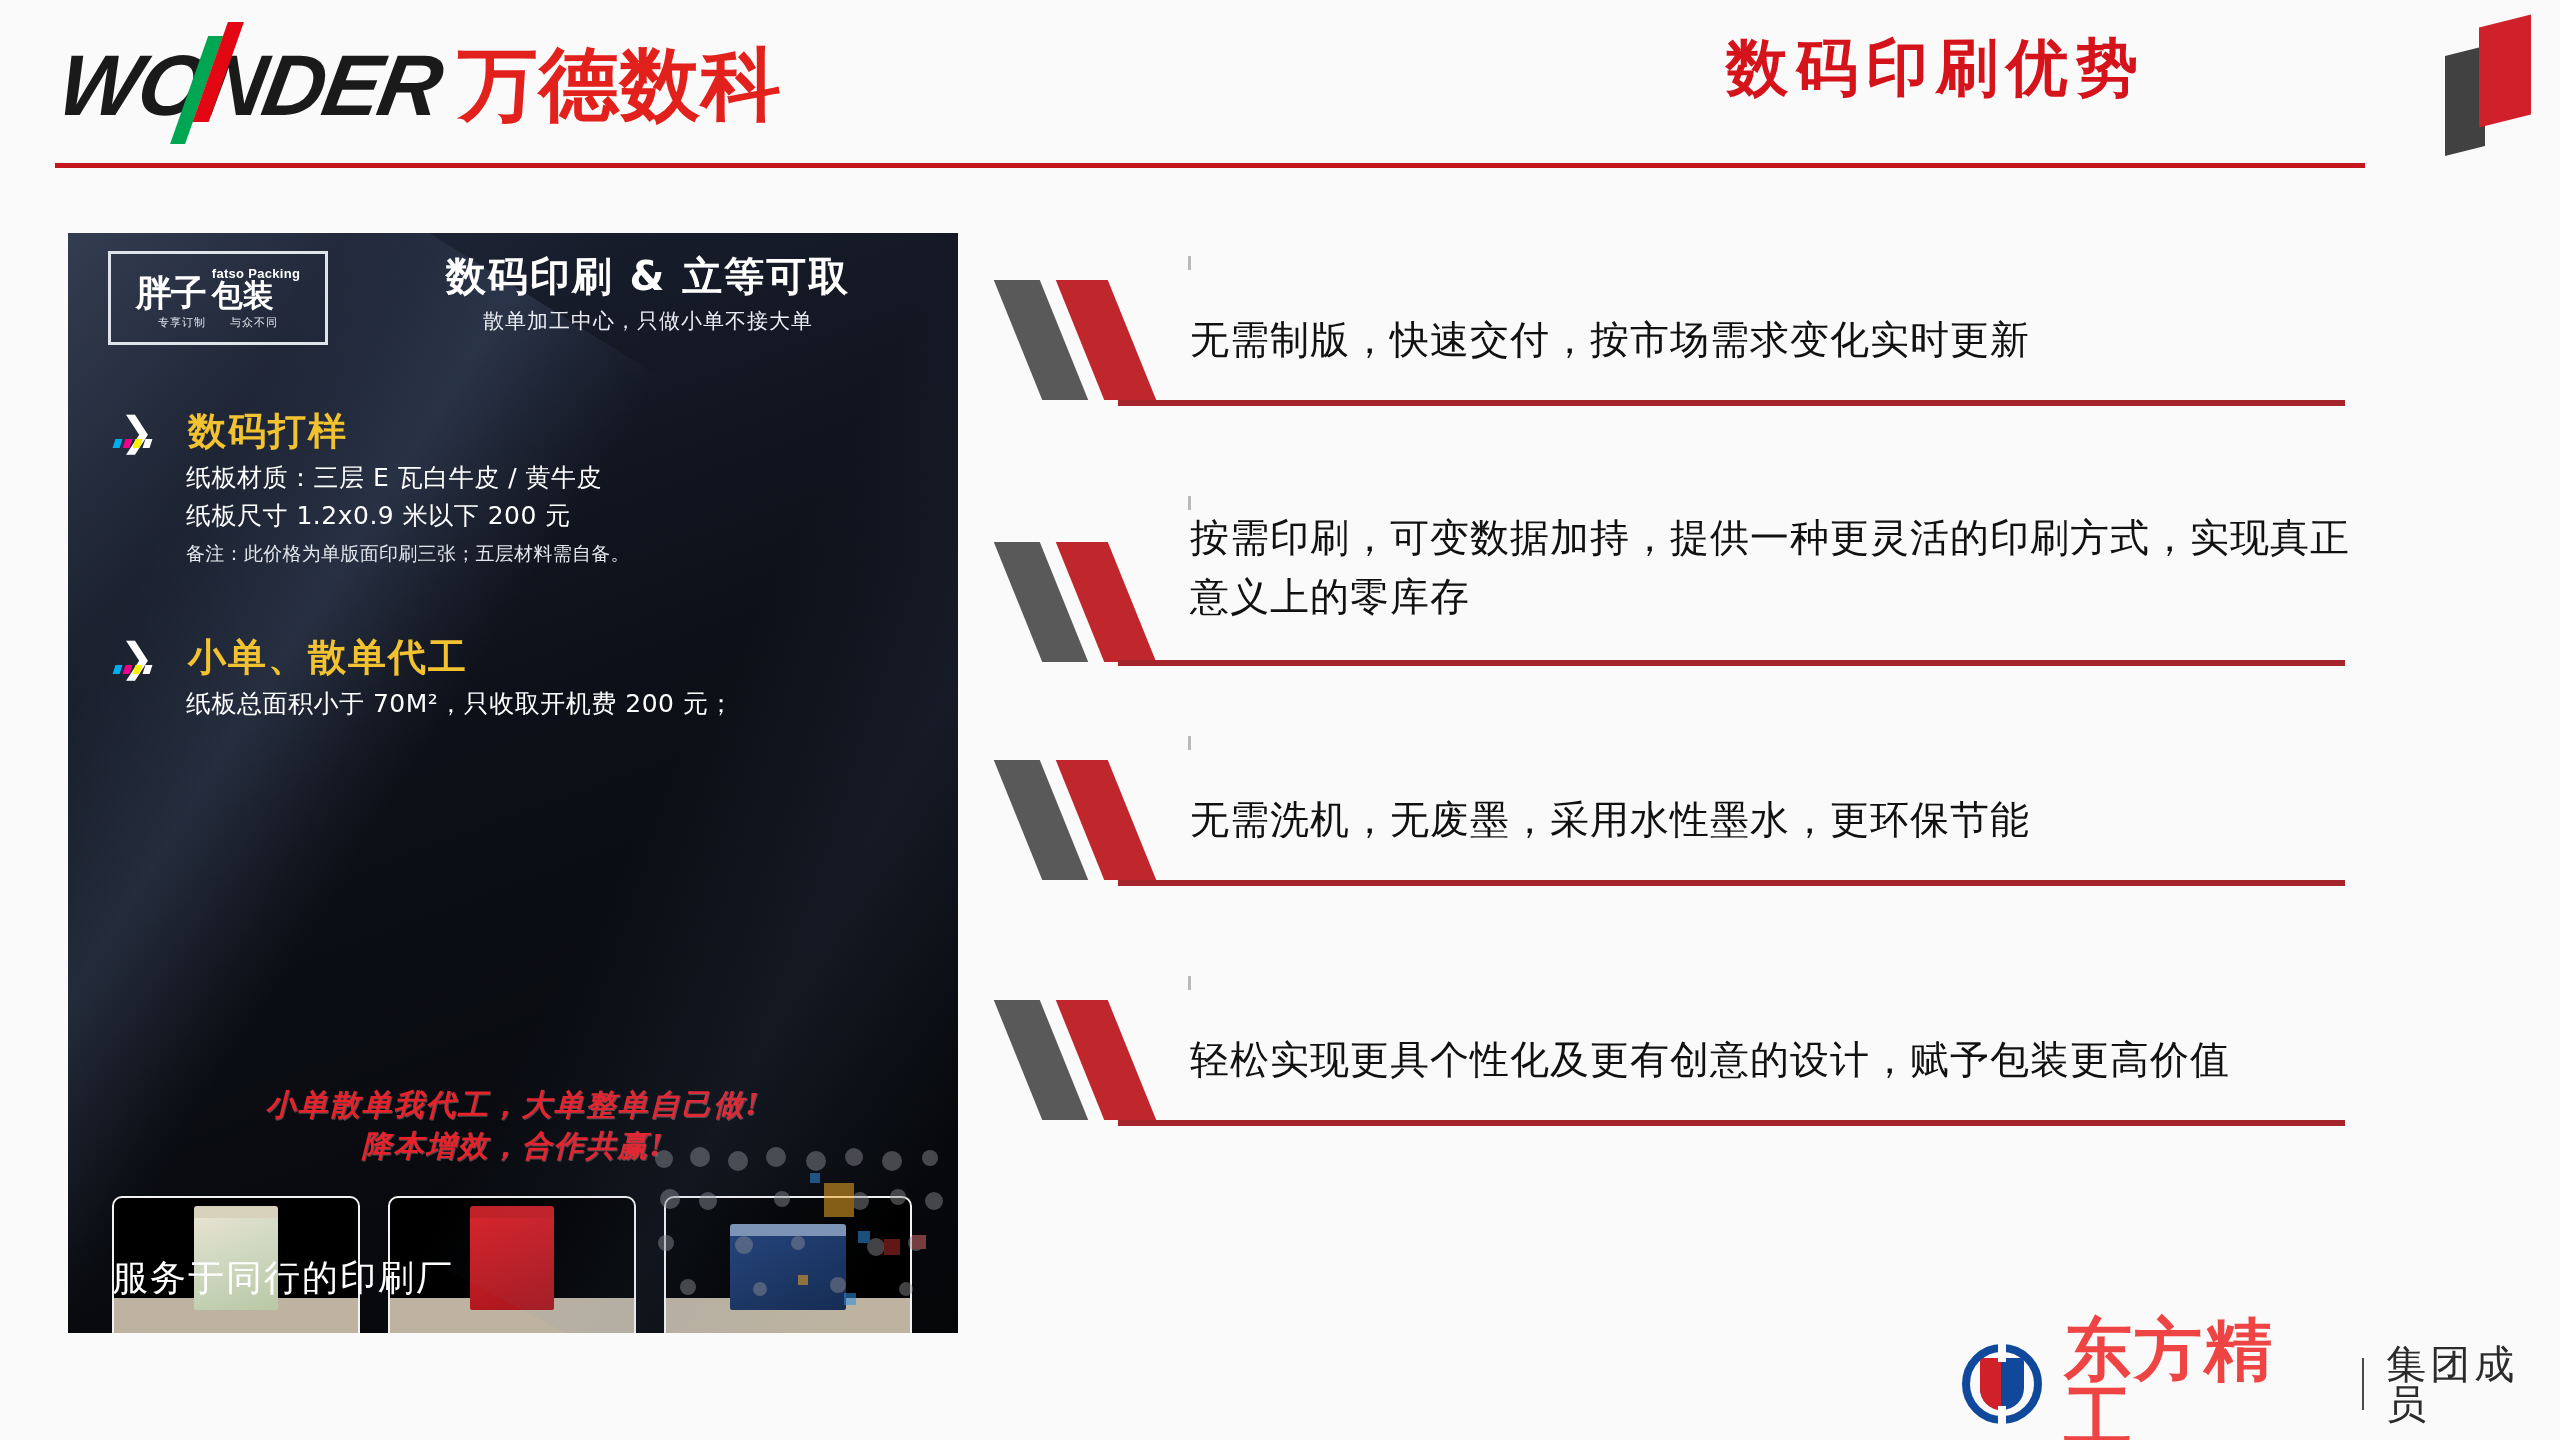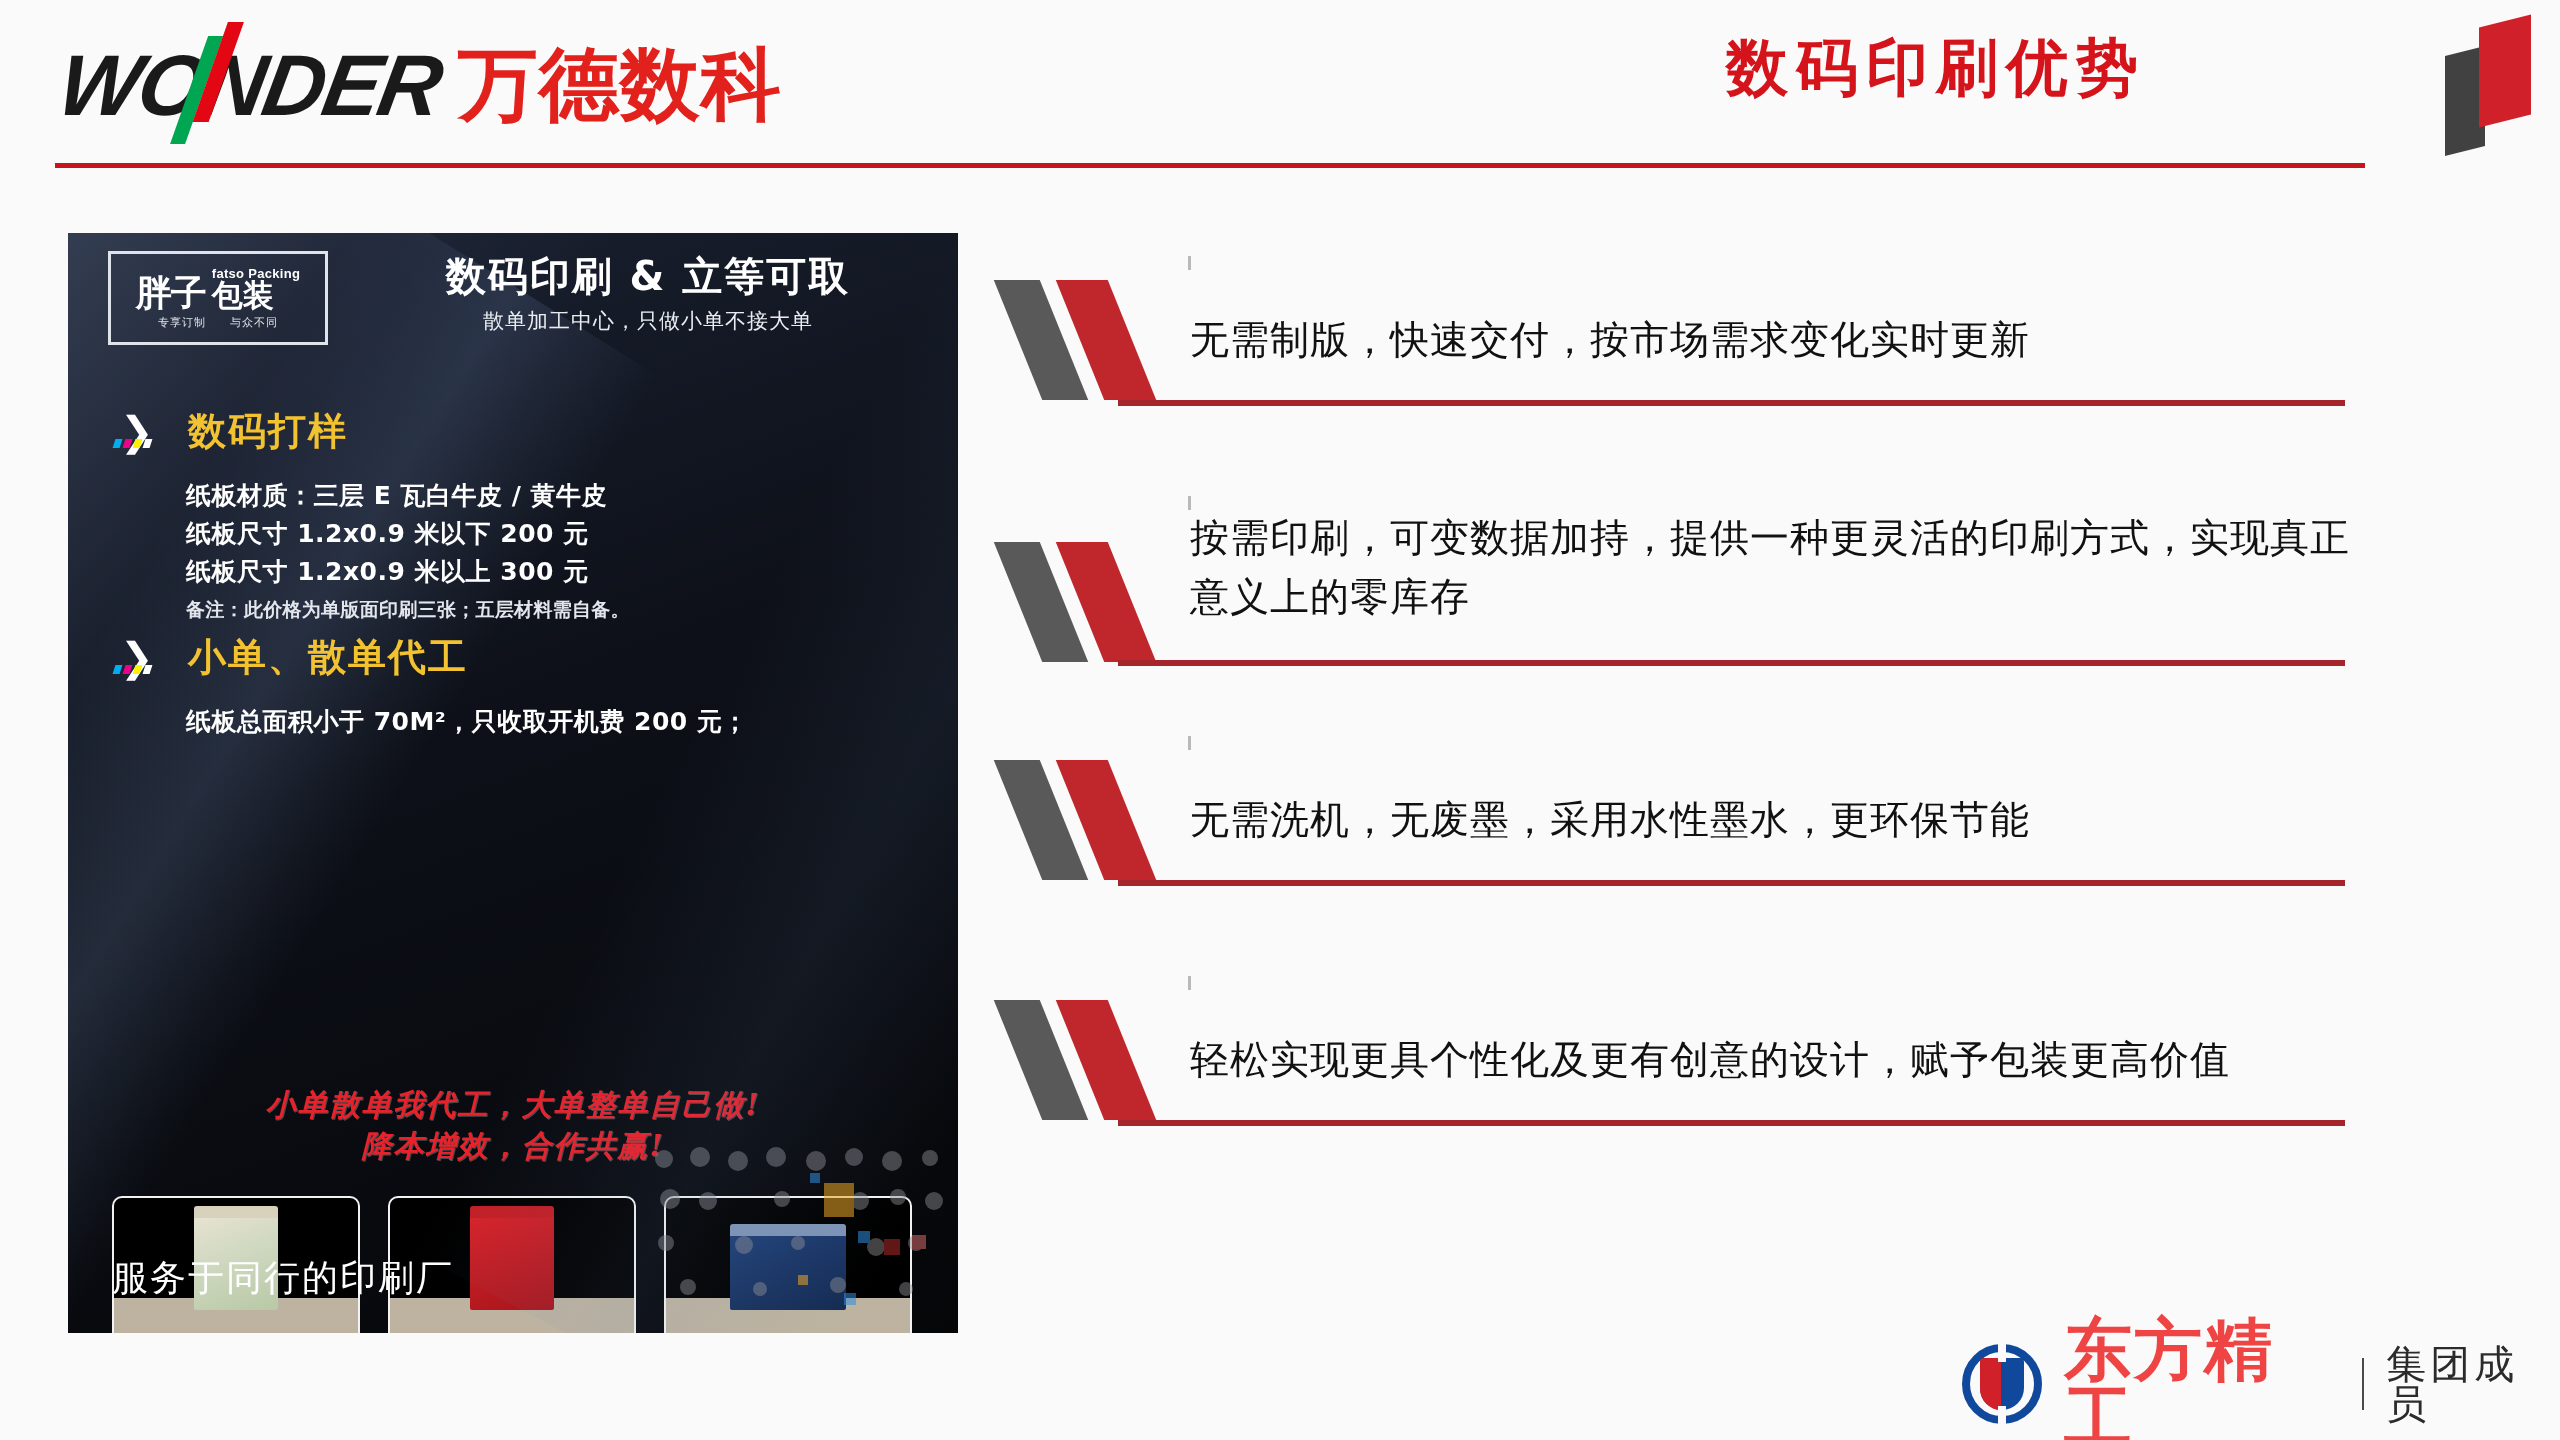--- a/index.html
+++ b/index.html
@@ -104,21 +104,21 @@
   .arrow-mark .chev{
     position:absolute;left:6px;top:2px;font-size:40px;line-height:1;color:#ffffff;font-weight:bold;
     font-family:"DejaVu Sans",sans-serif;
   }
   .arrow-mark .dots{position:absolute;left:0px;top:30px;display:flex;gap:3px;transform:skewX(-18deg);}
   .arrow-mark .dots i{display:block;width:7px;height:9px;}
   .sec-title{
     font-size:38px;font-weight:bold;color:#f2c230;letter-spacing:2px;line-height:1;
     font-family:"DejaVu Sans",sans-serif;white-space:nowrap;
   }
-  .sec-lines{margin-left:72px;margin-top:24px;font-weight:bold;}
+  .sec-lines{margin-left:72px;margin-top:6px;}
   .sec-line{
     font-size:25px;color:#ffffff;line-height:1.52;letter-spacing:.5px;
     font-family:"DejaVu Sans",sans-serif;white-space:nowrap;
   }
   .sec-note{
     font-size:19px;color:#e3e6ec;line-height:1.5;margin-top:4px;letter-spacing:.3px;
     font-family:"DejaVu Sans",sans-serif;white-space:nowrap;
   }
 
   .slogan{position:absolute;left:0;top:852px;width:890px;text-align:center;}
@@ -250,21 +250,20 @@
               <i style="background:#ec008c"></i>
               <i style="background:#fff200"></i>
               <i style="background:#ffffff"></i>
           </span>
         </span>
         <span class="sec-title">数码打样</span>
       </div>
       <div class="sec-lines">
         <div class="sec-line">纸板材质：三层 E 瓦白牛皮 / 黄牛皮</div>
         <div class="sec-line">纸板尺寸 1.2x0.9 米以下 200 元</div>
-        <div class="sec-line">纸板尺寸 1.2x0.9 米以上 300 元</div>
         <div class="sec-note">备注：此价格为单版面印刷三张；五层材料需自备。</div>
       </div>
     </div>
 
     <div class="sec" style="top:402px;">
       <div class="sec-head">
         <span class="arrow-mark">
           <span class="chev">❯</span>
           <span class="dots">
             <i style="background:#00aeef"></i>

